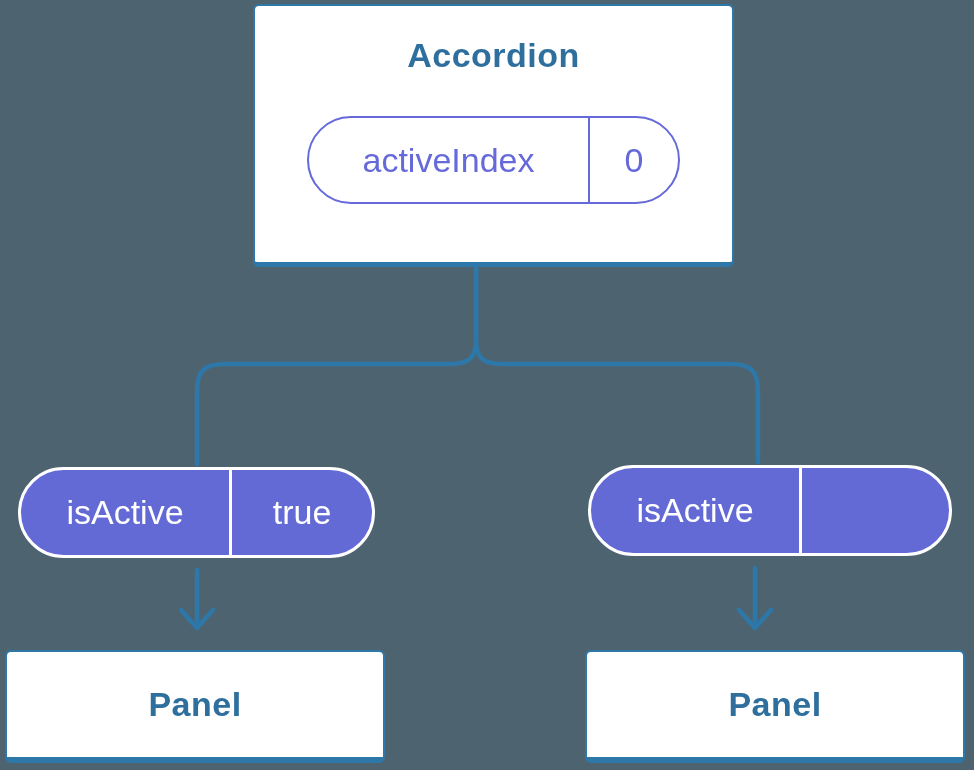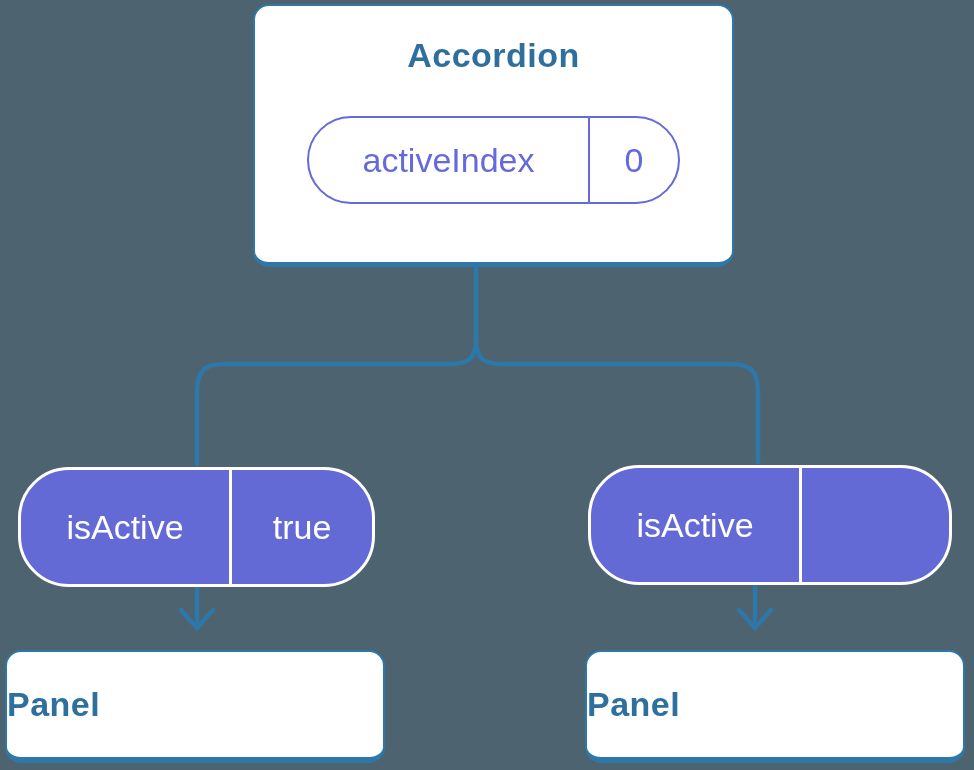--- a/index.html
+++ b/index.html
@@ -33,21 +33,21 @@
     stroke: var(--line);
     stroke-width: 4.5;
     stroke-linecap: round;
     stroke-linejoin: round;
   }
   .card {
     position: absolute;
     background: var(--card-bg);
     border: 2.5px solid var(--line);
     border-bottom-width: 5px;
-    border-radius: 16px;
+    border-radius: 6px;
   }
   .root-card {
     left: 253px; top: 4px;
     width: 481px; height: 263px;
   }
   .card-title {
     margin-top: 30px;
     text-align: center;
     font-size: 34px;
     font-weight: 600;
@@ -68,21 +68,21 @@
     display: flex;
     align-items: center;
     justify-content: center;
     font-size: 34px;
     color: var(--purple-text);
   }
   .state-pill .seg-name { flex: 0 0 279px; }
   .state-pill .seg-value { flex: 1; border-left: 2px solid var(--purple-text); }
   .prop-pill {
     position: absolute;
-    height: 120px;
+    height: 91px;
     background: var(--purple);
     border: 3px solid #ffffff;
     border-radius: 51px;
     display: flex;
     align-items: stretch;
   }
   .prop-pill-left { left: 18px; top: 467px; width: 357px; }
   .prop-pill-right { left: 588px; top: 465px; width: 364px; }
   .prop-pill .seg {
     display: flex;
@@ -92,21 +92,21 @@
     color: #ffffff;
   }
   .prop-pill .seg-name { flex: 0 0 211px; border-right: 3px solid #ffffff; }
   .prop-pill .seg-value { flex: 1; }
   .panel-card {
     top: 650px;
     width: 380px; height: 113px;
     border-bottom-width: 6px;
     display: flex;
     align-items: center;
-    justify-content: flex-start;
+    justify-content: center;
   }
   .panel-card-left { left: 5px; }
   .panel-card-right { left: 585px; }
   .panel-label {
     font-size: 34px;
     font-weight: 600;
     color: var(--text-blue);
     letter-spacing: 0.5px;
   }
 </style>

